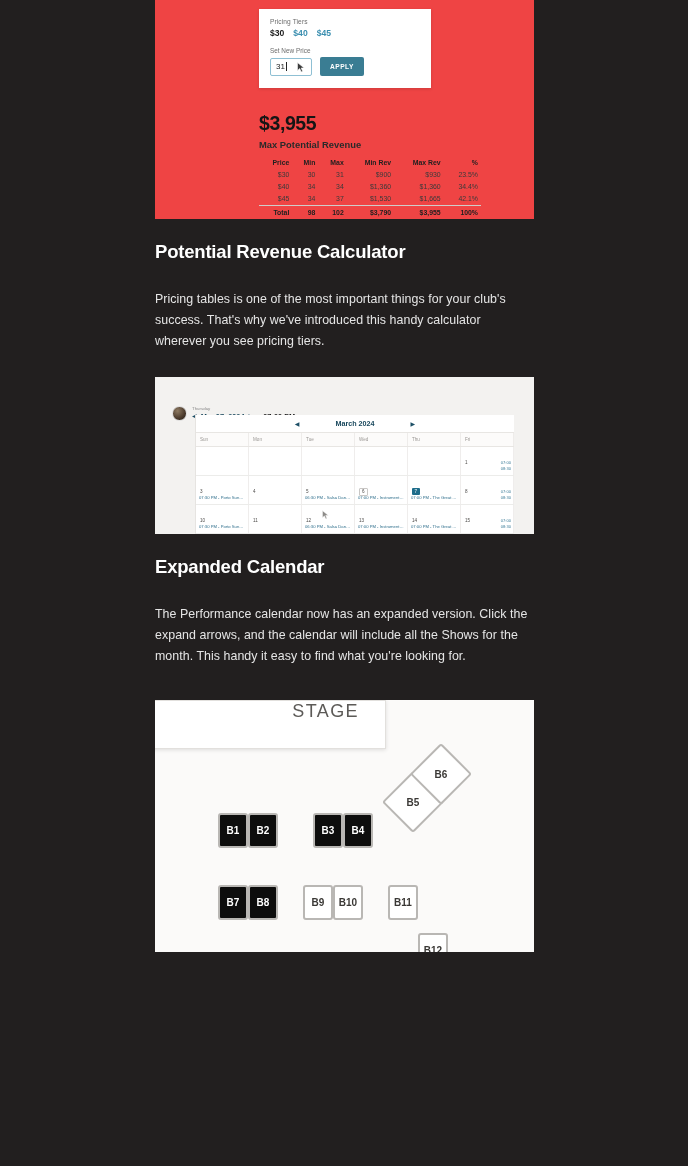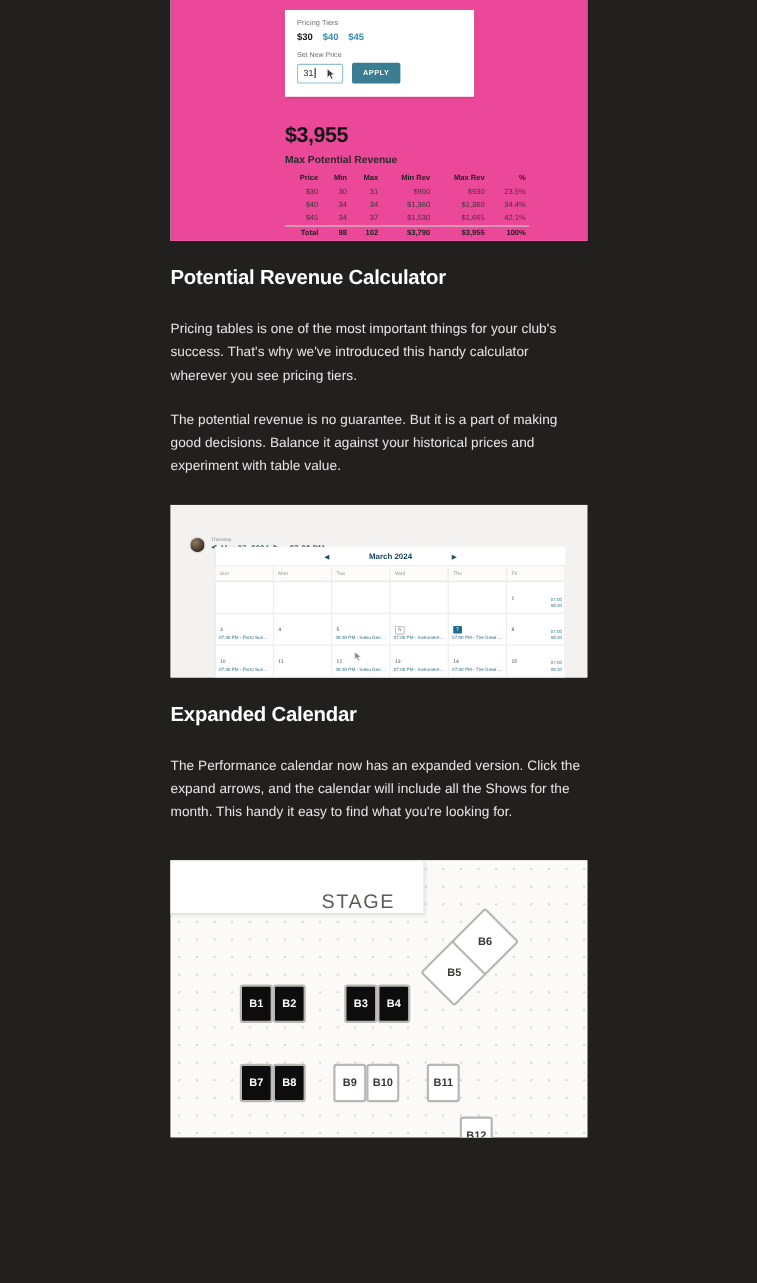--- a/index.html
+++ b/index.html
@@ -44,21 +44,21 @@
     background: #f7f6f4;
     overflow: hidden;
     position: relative;
   }
 
   
   .fig-revenue { height: 219px; }
   .fig-revenue .inner {
     position: absolute;
     inset: 0;
-    background: #ec4899;
+    background: #ef4444;
   }
   .price-card {
     position: absolute;
     left: 104px;
     top: 9px;
     width: 172px;
     height: 79px;
     background: #ffffff;
     box-shadow: 0 1px 3px rgba(0,0,0,0.14);
     padding: 9px 11px;
@@ -301,21 +301,21 @@
     position: absolute;
     left: -4px;
     top: 0;
     width: 235px;
     height: 49px;
     background: #ffffff;
     border: 1px solid #e2e0dd;
     border-left: none;
     box-shadow: 0 1px 4px rgba(0,0,0,0.12);
     display: flex;
-    align-items: flex-end;
+    align-items: flex-start;
     justify-content: flex-end;
     padding-right: 26px;
   }
   .stage-label {
     font-size: 18px;
     color: #5c5a57;
     letter-spacing: 1.4px;
   }
   .tbl {
     position: absolute;
@@ -418,21 +418,20 @@
               <td>$3,955</td>
               <td>100%</td>
             </tr>
           </tbody>
         </table>
       </div>
     </div>
 
     <h2 class="section-title" style="margin-top:22px;">Potential Revenue Calculator</h2>
     <p class="body-text" style="margin-top:26px;">Pricing tables is one of the most important things for your club's success. That's why we've introduced this handy calculator wherever you see pricing tiers.</p>
-    <p class="body-text" style="margin-top:19px;">The potential revenue is no guarantee. But it is a part of making good decisions. Balance it against your historical prices and experiment with table value.</p>
 
     <div class="media fig-calendar" style="margin-top:25px;">
       <div class="inner">
 
         <div class="cal-top">
           <div class="avatar"></div>
           <div class="cal-date-wrap">
             <div class="cal-weekday">Thursday</div>
             <div class="cal-daterow">
               <span class="cal-arrow">◀</span>

